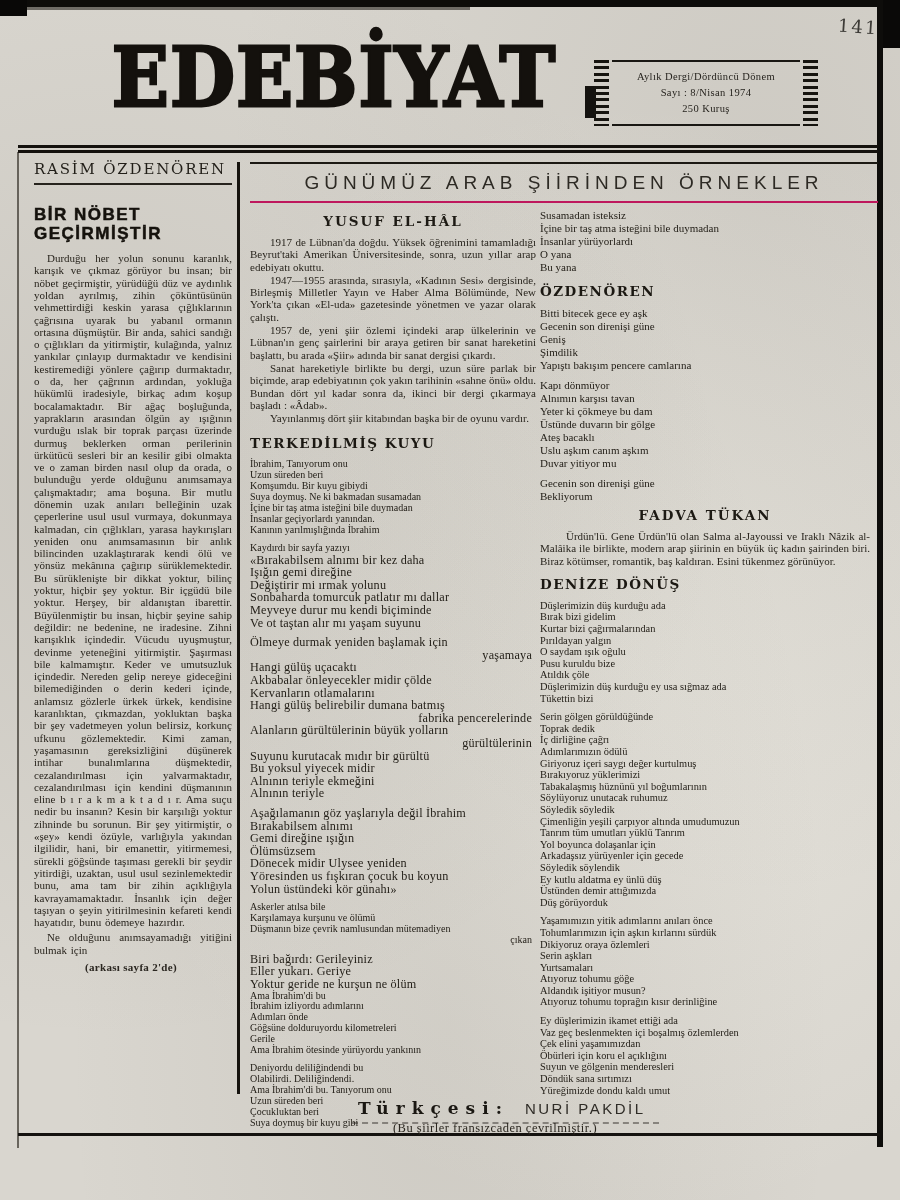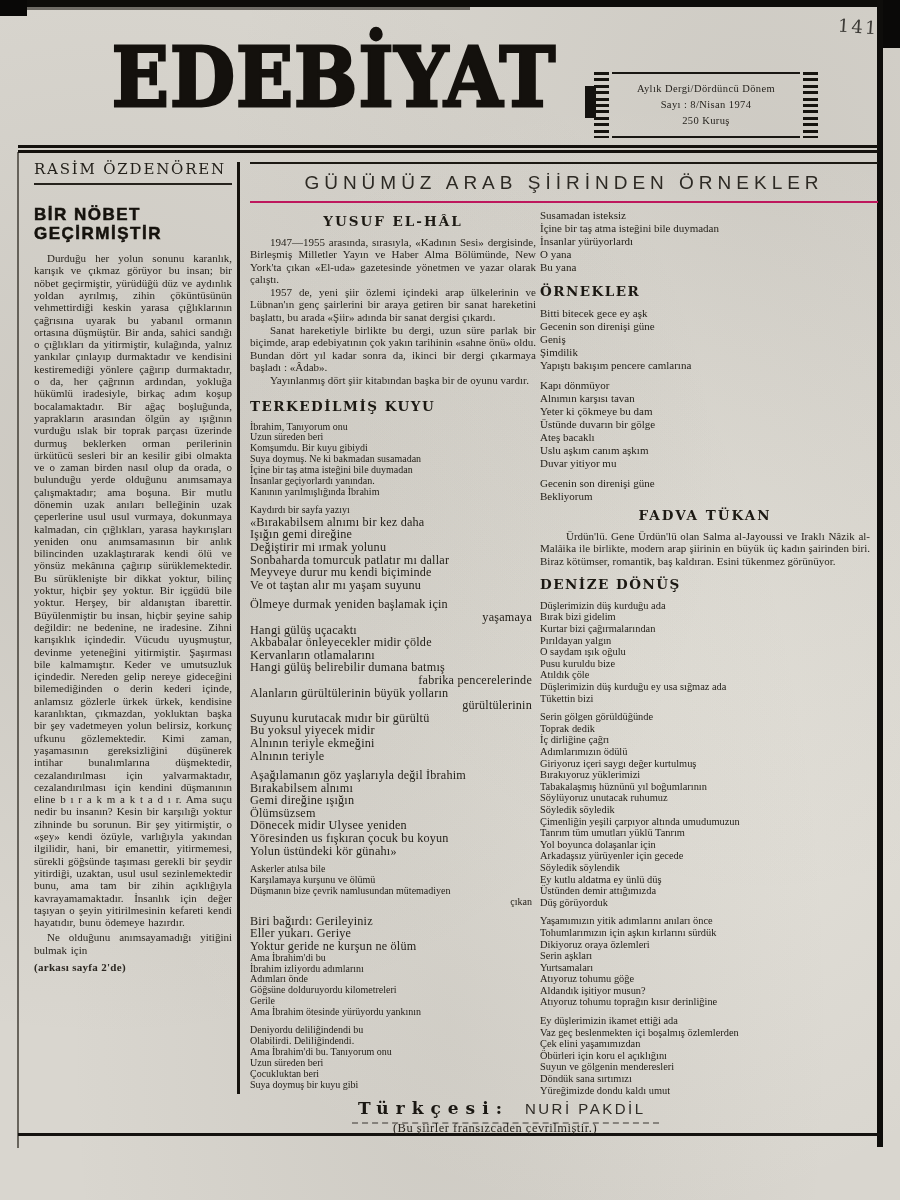--- a/index.html
+++ b/index.html
@@ -19,38 +19,38 @@
   .corner-tr{position:absolute;left:883px;top:0;width:17px;height:48px;background:#0a0908;}
   .edge-left{position:absolute;left:17px;top:152px;width:2px;height:996px;background:rgba(45,40,33,.65);}
   .stamp{position:absolute;left:585px;top:86px;width:11px;height:32px;background:#14120f;}
   .rule-bottom{position:absolute;left:18px;top:1133px;width:862px;height:3px;background:#14120f;}
   
   .pagenum{position:absolute;left:838px;top:16px;font-family:"DejaVu Serif",serif;
         font-size:18px;color:#3c3a36;transform:rotate(4deg);letter-spacing:2px;}
   .masthead{position:absolute;left:78px;top:40px;width:512px;text-align:center;
         font-family:"DejaVu Serif",serif;font-weight:bold;font-size:75px;line-height:1;
         color:#14110d;-webkit-text-stroke:2.6px #14110d;letter-spacing:1px;transform:scaleY(1.1);}
-  .infobox{position:absolute;left:612px;top:72px;width:188px;height:62px;
+  .infobox{position:absolute;left:612px;top:60px;width:188px;height:62px;
         border-top:2px solid #191713;border-bottom:2px solid #191713;
         display:flex;flex-direction:column;justify-content:center;align-items:center;
         font-size:10.5px;line-height:1.55;color:#26231e;text-align:center;letter-spacing:.4px;}
   .stripe{position:absolute;top:-2px;bottom:-2px;width:15px;
         background:repeating-linear-gradient(#16140f 0 3px,transparent 3px 6.4px);}
   .stripe.l{left:-18px}.stripe.r{right:-18px}
   .rule-masthead{position:absolute;left:18px;top:145px;width:860px;height:9px;
         background:linear-gradient(#14110d 0 3.5px,transparent 3.5px 5.5px,#14110d 5.5px 8px,transparent 8px);}
   
   .leftcol{position:absolute;left:34px;top:160px;width:198px;}
   .author{font-family:"DejaVu Serif",serif;font-size:15px;letter-spacing:1.8px;color:#211e18;white-space:nowrap;}
   .author-rule{height:2px;background:#26231d;margin:5px 0 12px;}
   .art-title{font-family:Liberation Sans, sans-serif;font-weight:bold;font-size:17px;line-height:1.12;
         letter-spacing:1.5px;color:#15120d;margin-top:20px;-webkit-text-stroke:.5px #15120d;}
   .art-body{margin-top:9px;font-size:11px;line-height:12.3px;text-align:justify;word-spacing:1px;color:#28241d;}
   .art-body p.par{margin:0 0 3px;text-indent:13px;}
-  .continuation{text-align:left;font-weight:bold;font-size:11px;margin-top:5px;padding-right:4px;letter-spacing:.3px;}
+  .continuation{text-align:center;font-weight:bold;font-size:11px;margin-top:5px;padding-right:4px;letter-spacing:.3px;}
   
   .divider{position:absolute;left:237px;top:162px;width:3px;height:932px;background:#16130e;}
   .main{position:absolute;left:250px;top:162px;width:628px;}
   .feature-header{border-top:2px solid #1c1913;border-bottom:2px solid #be185d;
         padding:8px 0 7px;text-align:center;font-family:"Liberation Sans",sans-serif;
         font-size:19px;letter-spacing:5px;color:#2d2a24;white-space:nowrap;}
   .cols{display:flex;gap:4px;margin-top:6px;}
   .col-a{width:286px;}
   .col-b{width:330px;}
   .poet-name{text-align:center;font-family:"DejaVu Serif",serif;font-weight:bold;
@@ -116,20 +116,21 @@
 
   <div class="divider"></div>
 
   <div class="main">
     <div class="feature-header">GÜNÜMÜZ ARAB ŞİİRİNDEN ÖRNEKLER</div>
     <div class="cols">
 
       <div class="col-a">
         <div class="poet-name">YUSUF EL-HÂL</div>
         <div class="bio">
+            <p class="par">1917 de Lübnan'da doğdu. Yüksek öğrenimini tamamladığı Beyrut'taki Amerikan Üniversitesinde, sonra, uzun yıllar arap edebiyatı okuttu.</p>
             <p class="par">1947—1955 arasında, sırasıyla, «Kadının Sesi» dergisinde, Birleşmiş Milletler Yayın ve Haber Alma Bölümünde, New York'ta çıkan «El-uda» gazetesinde yönetmen ve yazar olarak çalıştı.</p>
             <p class="par">1957 de, yeni şiir özlemi içindeki arap ülkelerinin ve Lübnan'ın genç şairlerini bir araya getiren bir sanat hareketini başlattı, bu arada «Şiir» adında bir sanat dergisi çıkardı.</p>
             <p class="par">Sanat hareketiyle birlikte bu dergi, uzun süre parlak bir biçimde, arap edebiyatının çok yakın tarihinin «sahne önü» oldu. Bundan dört yıl kadar sonra da, ikinci bir dergi çıkarmaya başladı : «Âdab».</p>
             <p class="par">Yayınlanmış dört şiir kitabından başka bir de oyunu vardır.</p>
           </div>
         <div class="poem-title">TERKEDİLMİŞ KUYU</div>
         <div class="poem">
             <div class="line">İbrahim, Tanıyorum onu</div>
             <div class="line">Uzun süreden beri</div>
             <div class="line">Komşumdu. Bir kuyu gibiydi</div>
@@ -193,21 +194,21 @@
       </div>
 
       <div class="col-b">
         <div class="poem">
             <div class="line">Susamadan isteksiz</div>
             <div class="line">İçine bir taş atma isteğini bile duymadan</div>
             <div class="line">İnsanlar yürüyorlardı</div>
             <div class="line">O yana</div>
             <div class="line">Bu yana</div>
           </div>
-        <div class="poem-title">ÖRNEKLER</div>
+        <div class="poem-title">ÖZDENÖREN</div>
         <div class="poem">
             <div class="line">Bitti bitecek gece ey aşk</div>
             <div class="line">Gecenin son direnişi güne</div>
             <div class="line">Geniş</div>
             <div class="line">Şimdilik</div>
             <div class="line">Yapıştı bakışım pencere camlarına</div>
             <div class="stanza-gap"></div>
             <div class="line">Kapı dönmüyor</div>
             <div class="line">Alnımın karşısı tavan</div>
             <div class="line">Yeter ki çökmeye bu dam</div>

